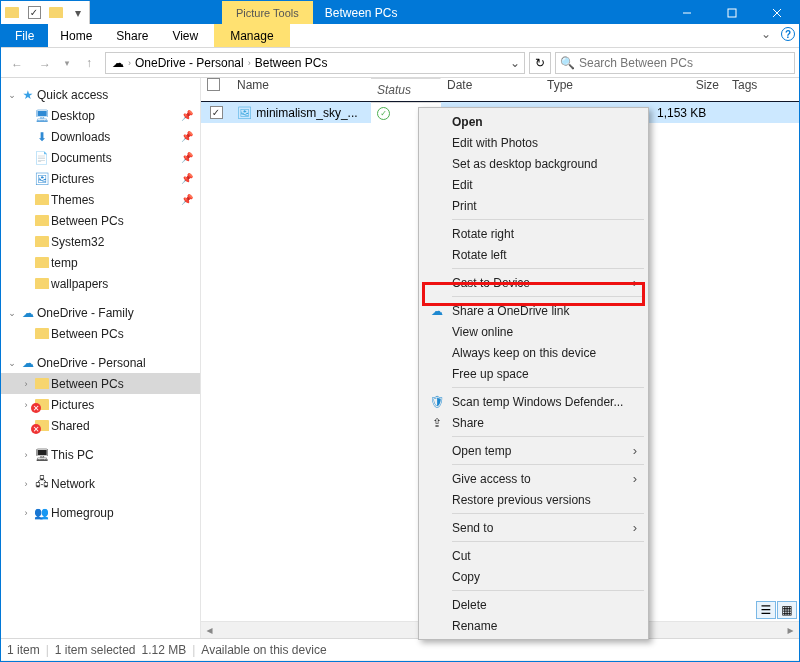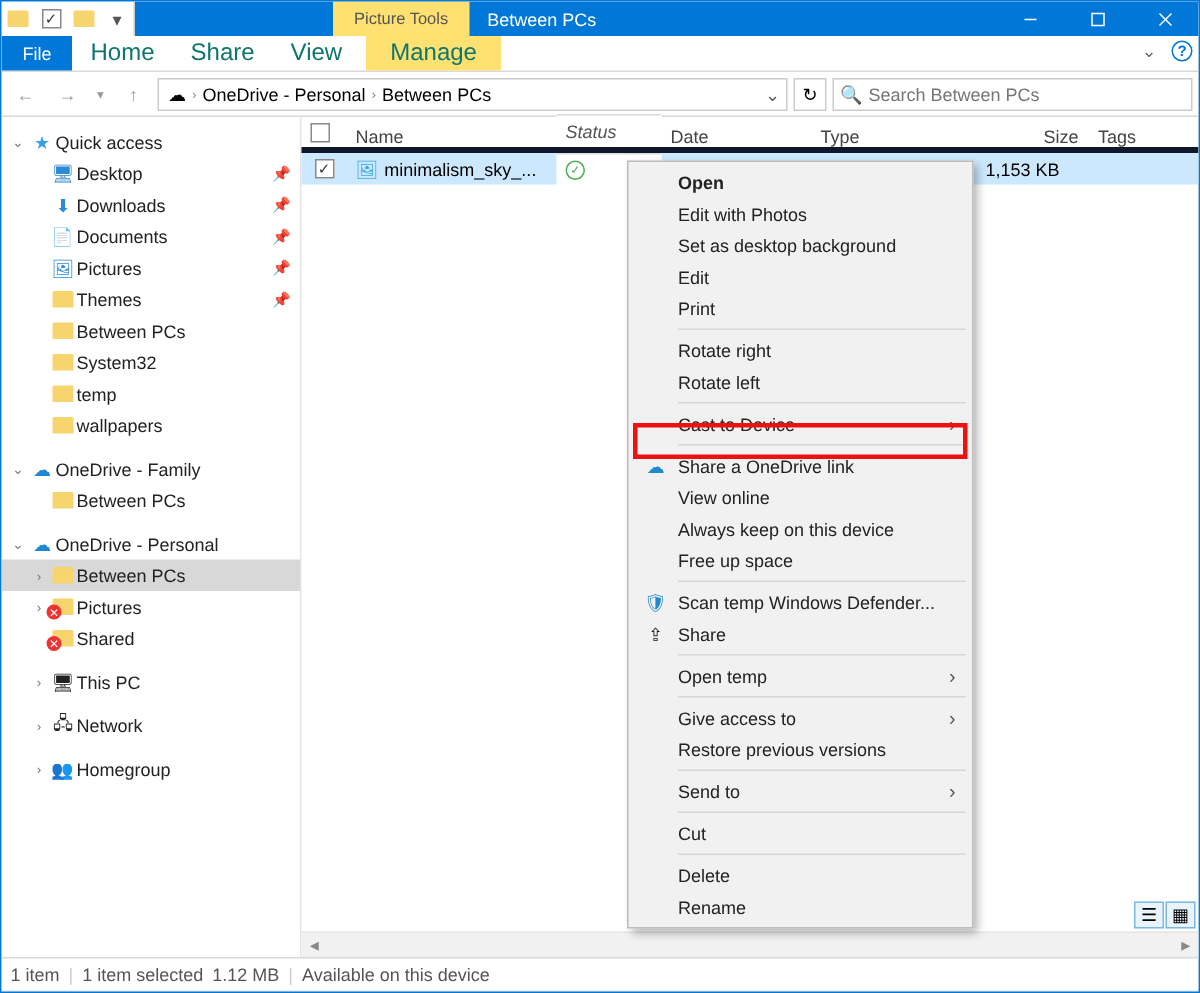--- a/index.html
+++ b/index.html
@@ -11,21 +11,21 @@
 .qat { display: flex; align-items: center; background: #fff; border-right: 1px solid #ccc; }
 .qat-btn { width: 22px; height: 23px; display: flex; align-items: center; justify-content: center; color: #555; }
 .pict-tools { background: #ffe171; color: #555; padding: 0 14px; display: flex; align-items: center; font-size: 11px; margin-left: 132px; }
 .title-text { flex: 1; display: flex; align-items: center; padding-left: 12px; font-size: 12px; }
 .win-btns { display: flex; }
 .win-btn { width: 45px; display: flex; align-items: center; justify-content: center; }
 
 
 .ribbon { height: 24px; display: flex; align-items: stretch; background: #fff; border-bottom: 1px solid #d9d9d9; position: relative; }
 .file-tab { background: #0178d7; color: #fff; padding: 0 14px; display: flex; align-items: center; font-size: 12px; }
-.rtab { padding: 0 12px; display: flex; align-items: center; color: #0f766e; font-size: 16px; }
+.rtab { padding: 0 12px; display: flex; align-items: center; color: #000000; font-size: 12px; }
 .rtab.manage { background: #ffe171; margin-left: 4px; padding: 0 16px; }
 .ribbon-right { position: absolute; right: 4px; top: 3px; display: flex; gap: 10px; }
 
 
 .addrrow { height: 30px; display: flex; align-items: center; background: #fff; padding: 2px 4px; gap: 4px; border-bottom: 1px solid #d9d9d9; }
 .navbtn { width: 24px; height: 24px; display:flex; align-items:center; justify-content:center; color:#999; }
 .addr { flex: 1; height: 22px; border: 1px solid #ccc; display: flex; align-items: center; padding: 0 2px; background:#fff;}
 .addr-seg { padding: 0 4px; display:flex; align-items:center; gap:3px; }
 .addr-sep { color:#888; font-size:9px; }
 .addr-after { width: 14px; height: 20px; display:flex;align-items:center;justify-content:center;color:#555;}
@@ -40,21 +40,21 @@
 .nav-item .exp { width: 14px; display:flex;justify-content:center;color:#777; font-size:9px;}
 .nav-item .ic { width:18px; display:flex;justify-content:center; }
 .nav-item.indent1 { padding-left: 18px; }
 .nav-item.indent2 { padding-left: 32px; }
 .nav-item.sel { background:#d8d8d8; }
 .pin { position:absolute; right:6px; color:#bbb; font-size:10px;}
 .red-x { position:absolute; left:30px; bottom:2px; background:#e33; color:#fff; width:10px;height:10px; border-radius:50%; font-size:8px; display:flex;align-items:center;justify-content:center;}
 
 
 .main { flex:1; display:flex; flex-direction:column; position:relative;}
-.cols { height:24px; display:flex; align-items:flex-end; border-bottom:4px solid #0f172a; color:#444; font-size:12px;}
+.cols { height:24px; display:flex; align-items:flex-start; border-bottom:1px solid #0f172a; color:#444; font-size:12px;}
 .col { padding:0 6px; border-right:1px solid transparent;}
 .col.chk{width:30px;}
 .col.name{width:140px;}
 .col.status{width:70px;font-style:italic;}
 .col.date{width:100px;}
 .col.type{width:110px;}
 .col.size{width:75px; text-align:right;}
 .col.tags{flex:1;}
 .rows{ flex:1; position:relative;}
 .row { height:21px; display:flex; align-items:center; background:#cce8ff; font-size:12px;}
@@ -359,18 +359,19 @@
     </div>
   <div class="ctx-sep"></div>
   <div class="ctx-item ctx-sub">Open temp</div>
   <div class="ctx-sep"></div>
   <div class="ctx-item ctx-sub">Give access to</div>
   <div class="ctx-item">Restore previous versions</div>
   <div class="ctx-sep"></div>
   <div class="ctx-item ctx-sub">Send to</div>
   <div class="ctx-sep"></div>
   <div class="ctx-item">Cut</div>
+  <div class="ctx-item">Copy</div>
   <div class="ctx-sep"></div>
   <div class="ctx-item">Delete</div>
   <div class="ctx-item">Rename</div>
 
 </div>
 <div class="highlight"></div>
 
 </body></html>

